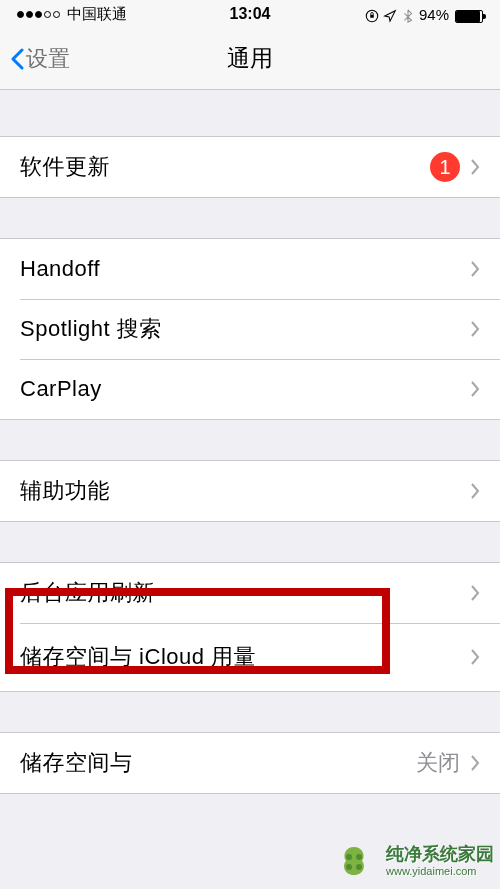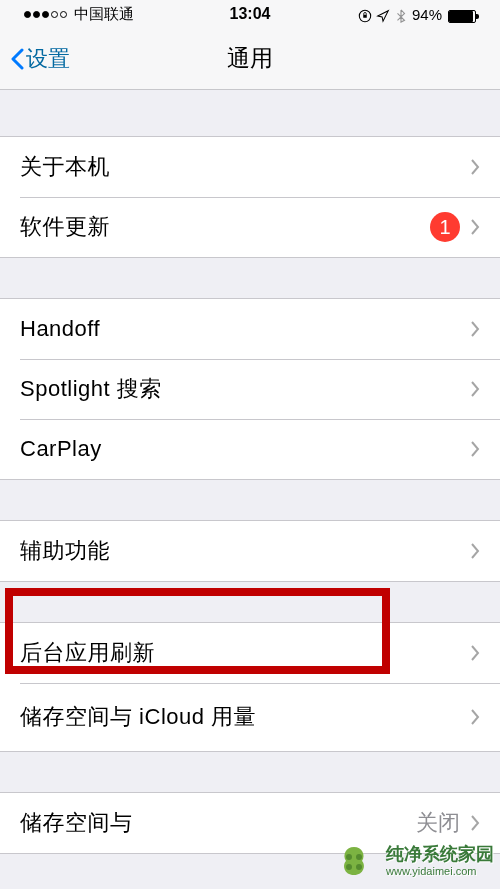--- a/index.html
+++ b/index.html
@@ -11,21 +11,21 @@
     body {
       width: 500px;
       height: 889px;
       background: #efeff4;
       font-family: -apple-system, "PingFang SC", "Helvetica Neue", Arial, sans-serif;
       position: relative;
       overflow: hidden;
     }
     .status-bar {
       height: 28px;
-      padding: 0 24px;
+      padding: 0 17px;
       display: flex;
       align-items: center;
       justify-content: space-between;
       background: #f7f7f8;
       font-size: 16px;
       color: #000;
     }
     .status-left {
       display: flex;
       align-items: center;
@@ -95,21 +95,21 @@
       background: #f7f7f8;
       border-bottom: 1px solid #c7c7cb;
       display: flex;
       align-items: center;
       position: relative;
       padding: 0 10px;
     }
     .back-btn {
       display: flex;
       align-items: center;
-      color: #0369a1;
+      color: #737373;
       font-size: 22px;
       gap: 2px;
     }
     .back-chevron {
       width: 14px;
       height: 22px;
     }
     .nav-title {
       position: absolute;
       left: 50%;
@@ -261,28 +261,20 @@
       </svg>
     <span>设置</span>
   </div>
   <div class="nav-title">通用</div>
 </div>
 
 <div class="spacer-lg"></div>
 
 <div class="cell-group">
   <div class="cell">
-    <span class="cell-label">关于本机</span>
-    <div class="cell-right">
-      <svg class="chevron" viewBox="0 0 10 18">
-          <path d="M2 2 L8 9 L2 16" fill="none" stroke="#000" stroke-width="2"></path>
-        </svg>
-    </div>
-  </div>
-  <div class="cell">
     <span class="cell-label">软件更新</span>
     <div class="cell-right">
       <div class="badge">1</div>
       <svg class="chevron" viewBox="0 0 10 18">
           <path d="M2 2 L8 9 L2 16" fill="none" stroke="#000" stroke-width="2"></path>
         </svg>
     </div>
   </div>
 </div>
 

